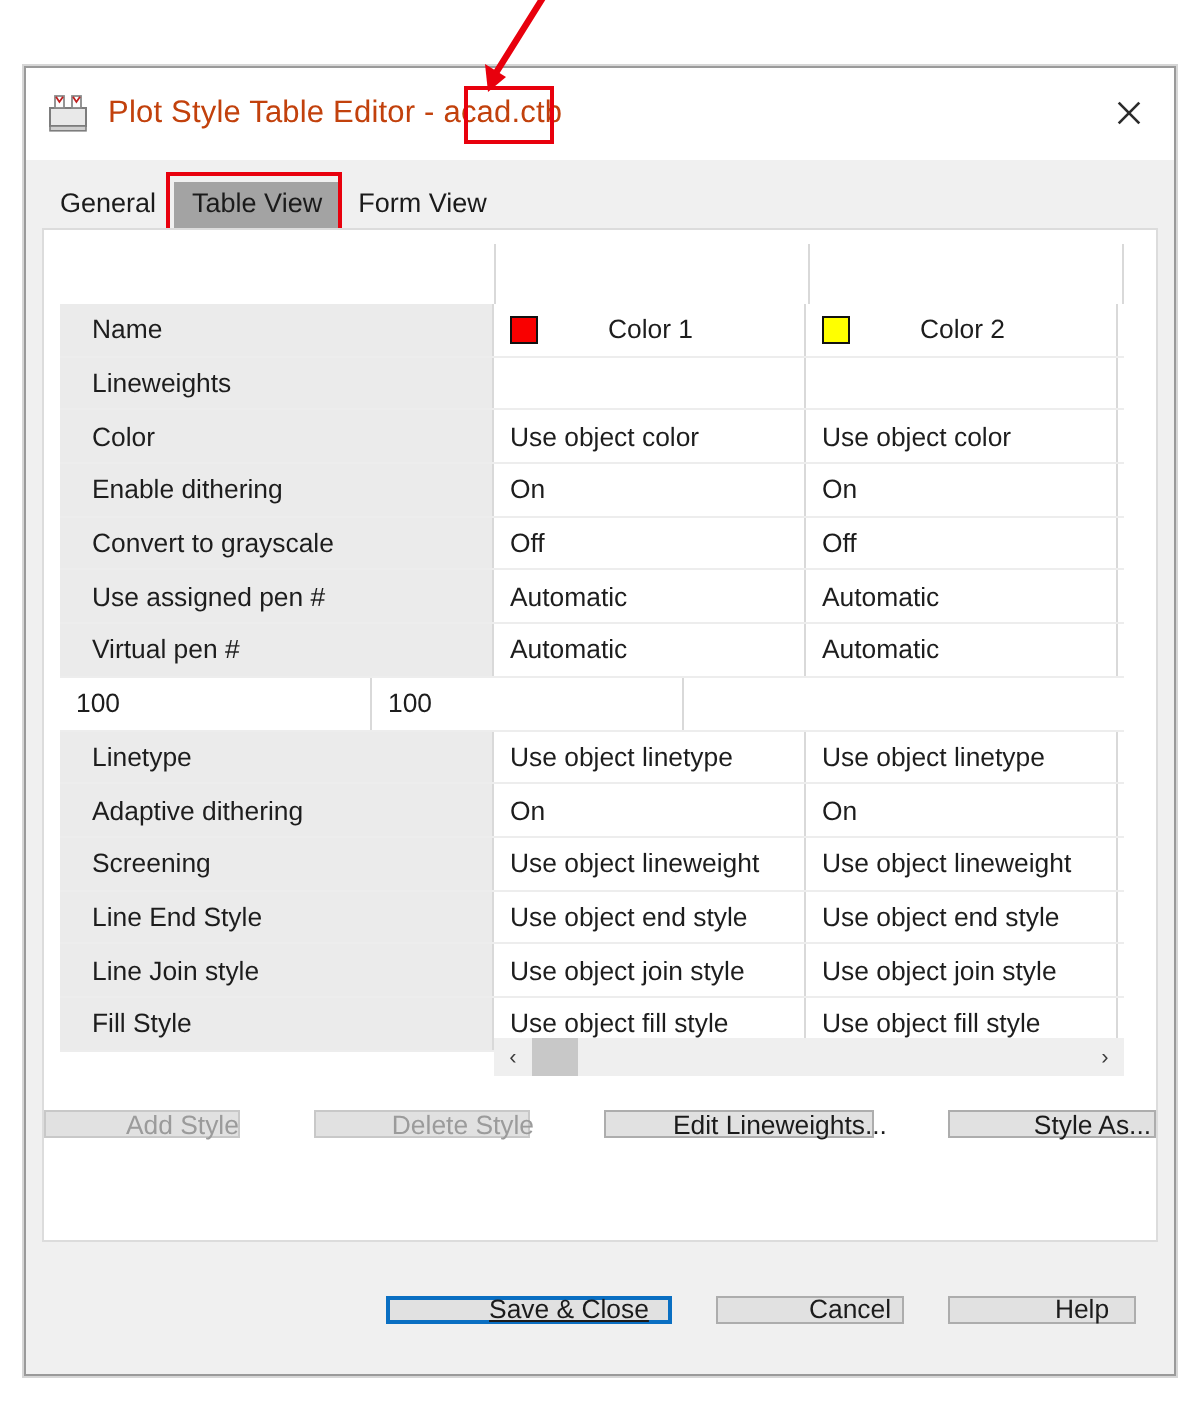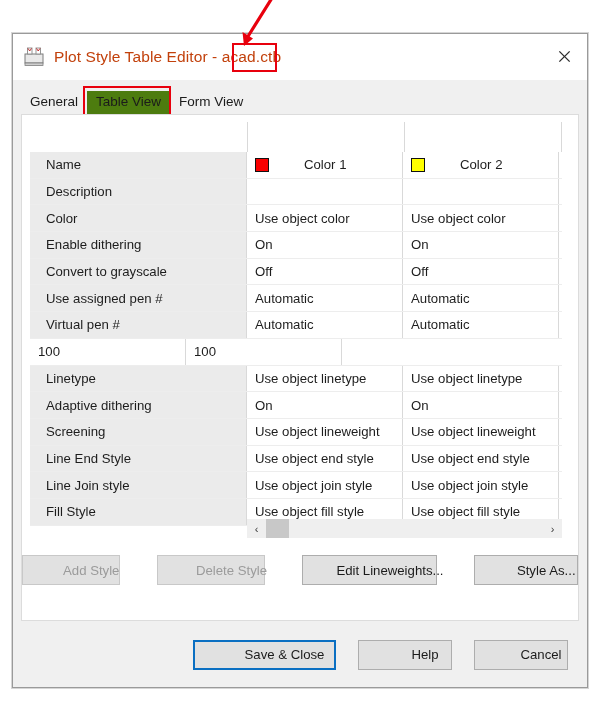--- a/index.html
+++ b/index.html
@@ -97,21 +97,21 @@
     color: #1b1b1b;
   }
   .tab {
     padding: 3px 9px 4px 9px;
     cursor: pointer;
     line-height: 16px;
     white-space: nowrap;
     background: transparent;
   }
   .tab.active {
-    background: #4d7c0f;
+    background: #a3a3a3;
     margin-top: 20px;
   }
   .tab-highlight {
     position: absolute;
     left: 62px;
     top: -4px;
     width: 88px;
     height: 32px;
     border: 2.5px solid #e8000d;
     box-sizing: border-box;
@@ -236,21 +236,21 @@
     display: flex;
     justify-content: center;
     gap: 37px;
   }
   .btn {
     font-family: "Liberation Sans", sans-serif;
     font-size: 13.2px;
     color: #1b1b1b;
     background: #e1e1e1;
     border: 1px solid #adadad;
-    height: 30px;
+    height: 14px;
     display: flex;
     align-items: center;
     justify-content: center;
     cursor: pointer;
     box-sizing: border-box;
     white-space: nowrap;
     padding-left: 40px;
   }
   .btn.disabled {
     color: #9b9b9b;
@@ -271,20 +271,21 @@
     display: flex;
     align-items: center;
     justify-content: flex-end;
     padding-right: 19px;
     gap: 22px;
     box-sizing: border-box;
   }
   .btn.default-btn {
     border: 2px solid #0a6fc2;
     background: #e1e1e1;
+    text-decoration: underline;
   }
   .btn.w-lg { width: 143px; }
   .btn.w-ft { width: 94px; }
 </style>
 </head>
 <body>
 
 <svg class="annotation-arrow" viewBox="0 0 60 56">
   <line x1="44" y1="2" x2="19" y2="42" stroke="#e8000d" stroke-width="3.2" stroke-linecap="round"></line>
   <polygon points="16,50 14.5,36 25,42.5" fill="#e8000d"></polygon>
@@ -336,21 +337,21 @@
           <span>Color 1</span>
         </div>
         <div class="cell-val">
           <span class="swatch" style="background:#ffff00"></span>
           <span>Color 2</span>
         </div>
         <div class="cell-rest"></div>
       </div>
 
       <div class="grid-row">
-        <div class="cell-label">Description</div>
+        <div class="cell-label">Lineweights</div>
         <div class="cell-val"></div>
         <div class="cell-val"></div>
         <div class="cell-rest"></div>
       </div>
 
       <div class="grid-row">
         <div class="cell-label">Color</div>
         <div class="cell-val">Use object color</div>
         <div class="cell-val">Use object color</div>
         <div class="cell-rest"></div>
@@ -446,17 +447,17 @@
       <div class="btn w-sm disabled">Add Style</div>
       <div class="btn w-sm disabled">Delete Style</div>
       <div class="btn w-md">Edit Lineweights...</div>
       <div class="btn w-md">Style As...</div>
     </div>
 
   </div>
 
   <div class="footer">
     <div class="btn w-lg default-btn">Save &amp; Close</div>
+    <div class="btn w-ft">Cancel</div>
     <div class="btn w-ft">Help</div>
-    <div class="btn w-ft">Cancel</div>
   </div>
 
 </div>
 
 </body></html>

